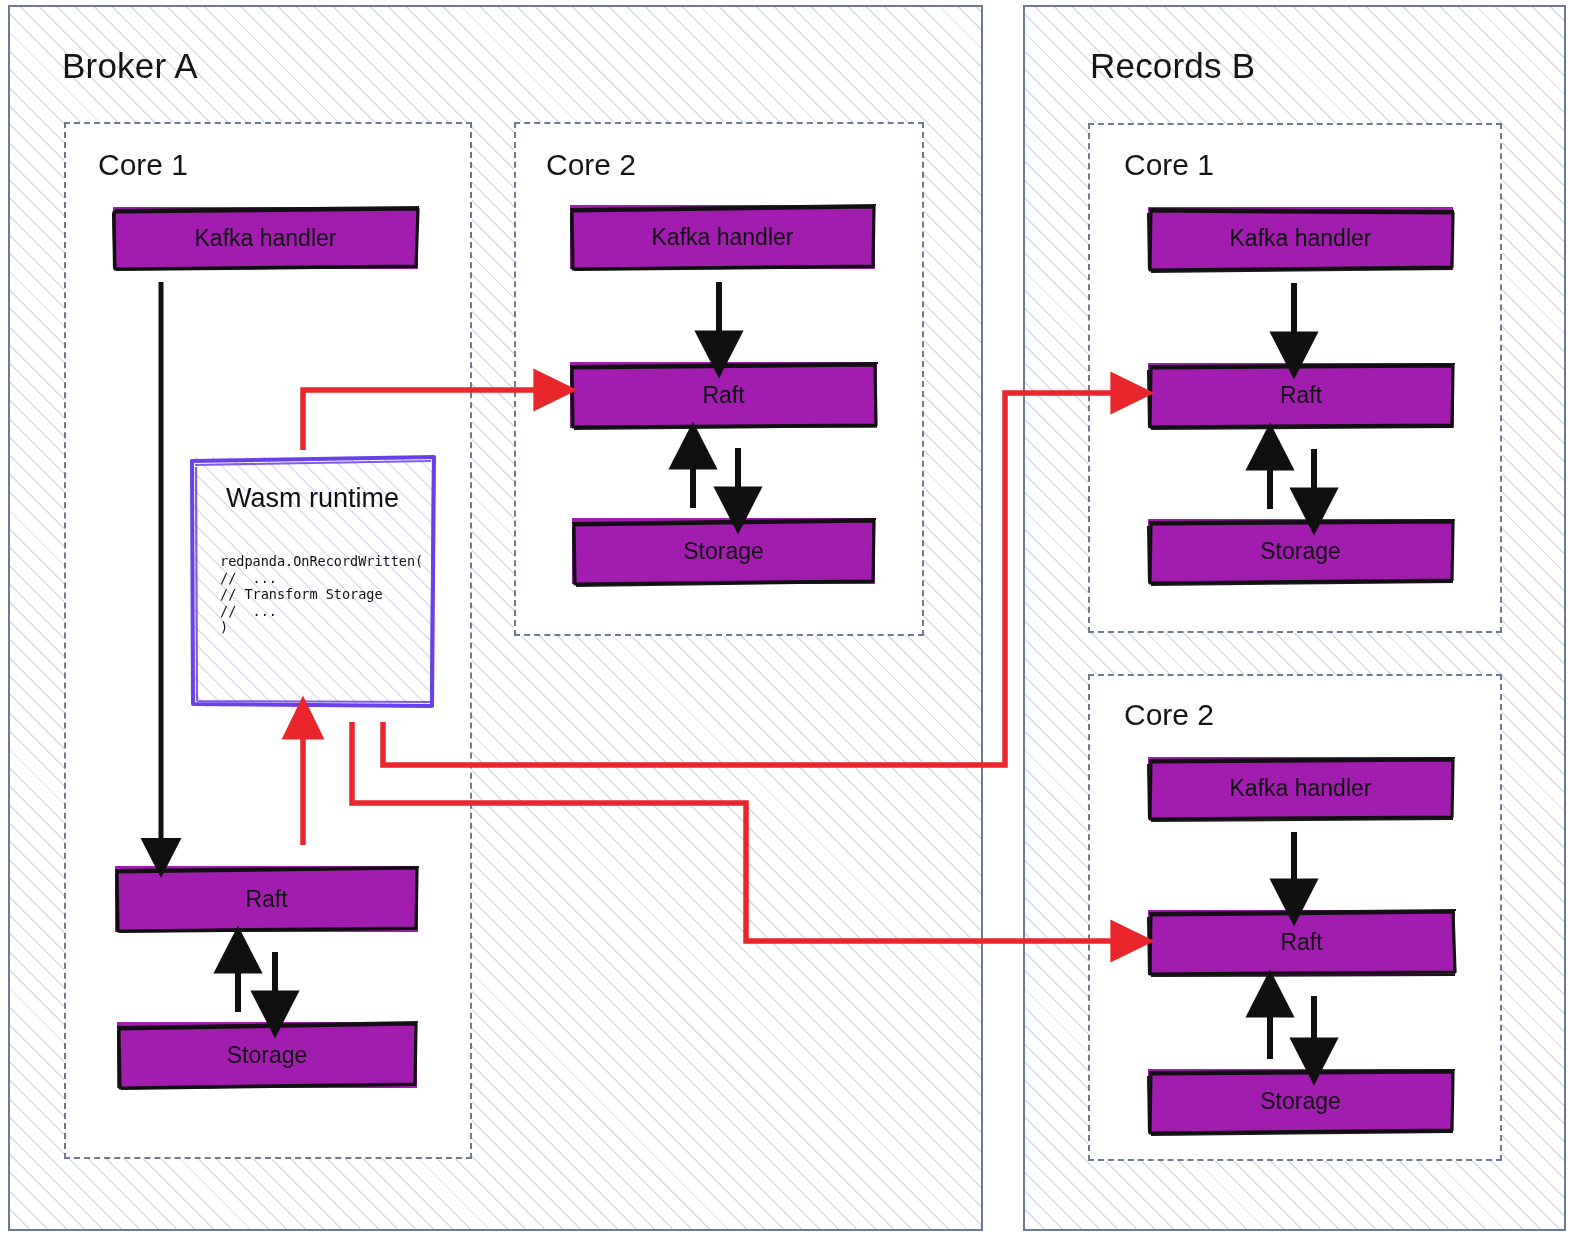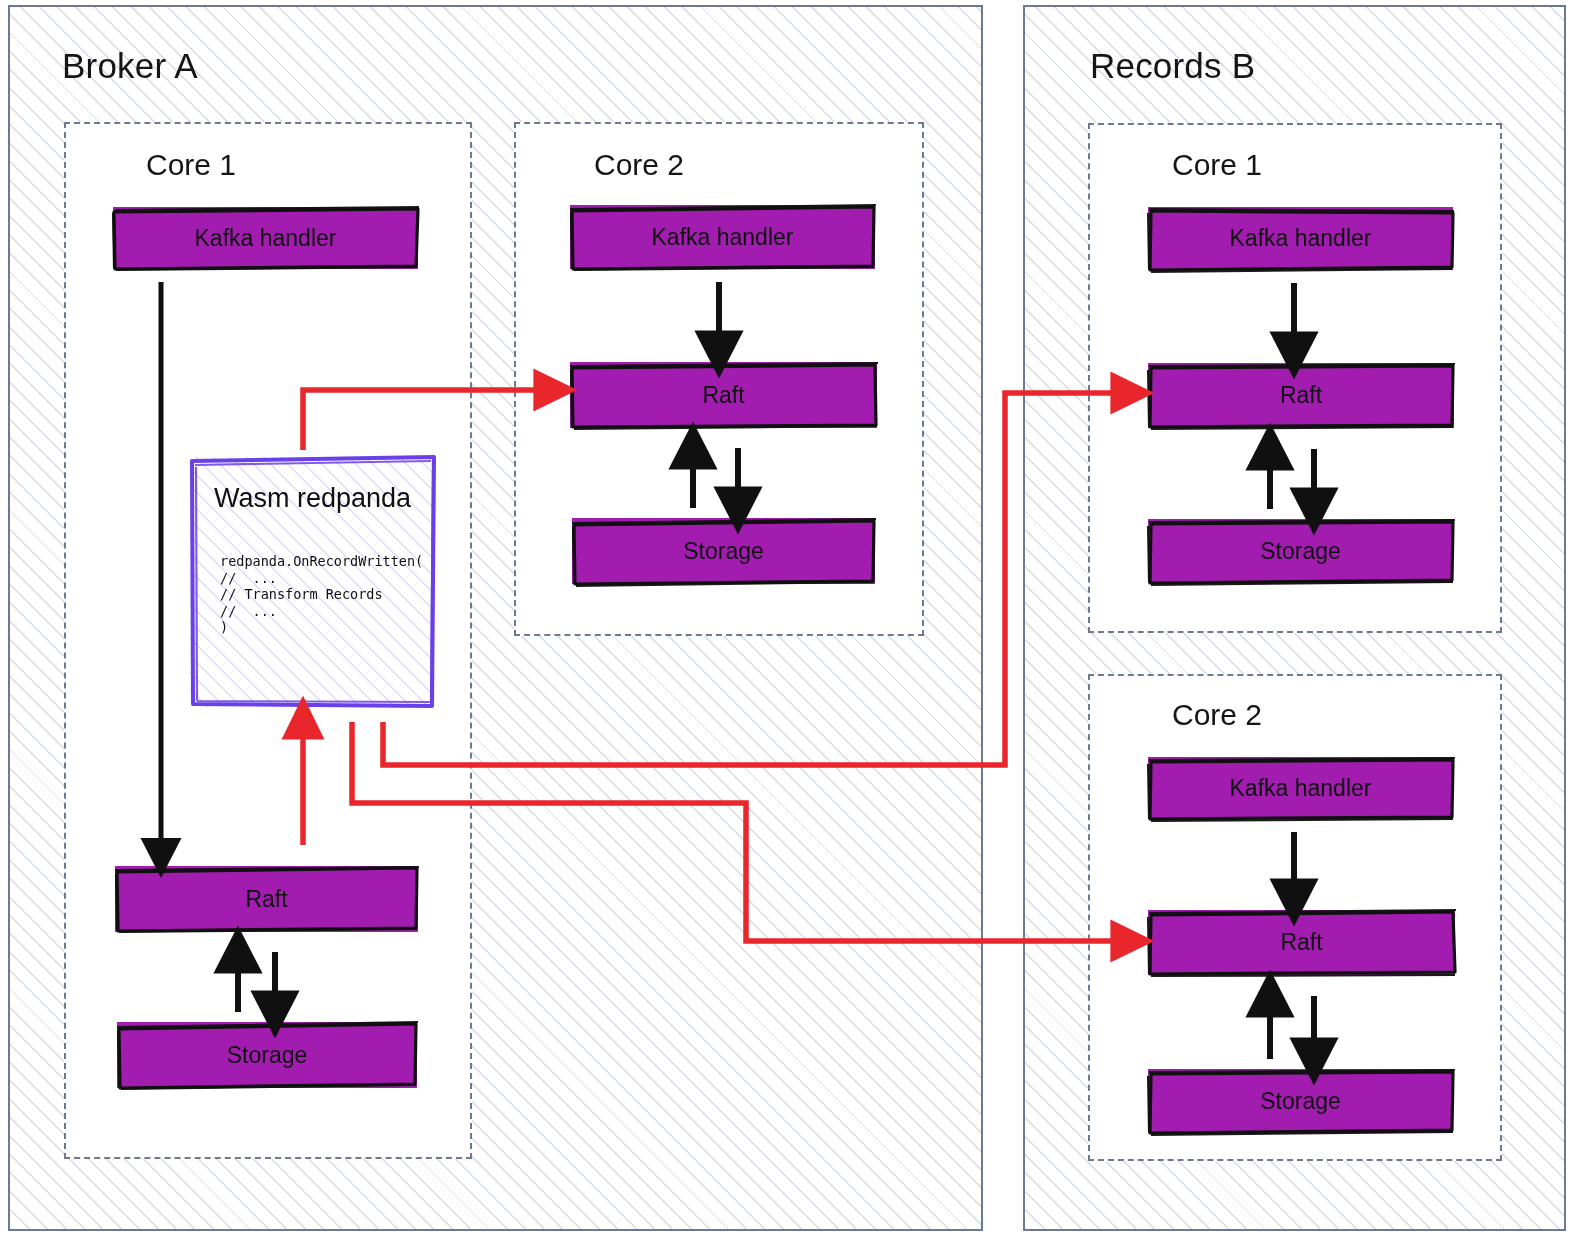--- a/index.html
+++ b/index.html
@@ -31,21 +31,20 @@
     position:absolute;
     border:2.5px dashed #6b7a92;
     background:#ffffff;
     box-sizing:border-box;
   }
   .core-title{
     position:absolute;
     font-size:30px;
     color:#151515;
     white-space:nowrap;
-    margin-left:48px;
   }
 
   
   .node{
     position:absolute;
     display:flex;
     align-items:center;
     justify-content:center;
     color:#101010;
     font-size:23px;
@@ -97,24 +96,24 @@
       <path d="M6,7 L310,4 M4,10 L5,65 M7,67 L308,64" fill="none" stroke="#101010" stroke-width="2.1" opacity="0.95"></path>
     </svg>
     <span>Kafka handler</span>
   </div>
 
   <div class="wasm" style="left:190px;top:457px;width:245px;height:250px;">
     <svg class="sk" viewBox="0 0 255 260" preserveAspectRatio="none">
       <path d="M7,9 L249,5 L247,254 L8,252 Z" fill="none" stroke="#6a40e8" stroke-width="4" stroke-linejoin="round"></path>
       <path d="M10,13 L246,9 M11,15 L12,249 M12,249 L245,250 M248,8 L246,250" fill="none" stroke="#6a40e8" stroke-width="2.2" opacity="0.85"></path>
     </svg>
-    <div class="wasm-title">Wasm redpanda</div>
+    <div class="wasm-title">Wasm runtime</div>
     <div class="wasm-code">redpanda.OnRecordWritten(
 //  ...
-// Transform Records
+// Transform Storage
 //  ...
 )</div>
   </div>
 
   <div class="node" style="left:115px;top:866px;width:303px;height:66px;">
     <svg class="sk" viewBox="0 0 311 74" preserveAspectRatio="none">
       <path d="M6,10 L306,6 L305,66 L7,69 Z" fill="none" stroke="#101010" stroke-width="3.2" stroke-linejoin="round"></path>
       <path d="M4,8 L308,5 M5,12 L6,68 M8,70 L306,67" fill="none" stroke="#101010" stroke-width="2.1" opacity="0.95"></path>
     </svg>
     <span>Raft</span>

